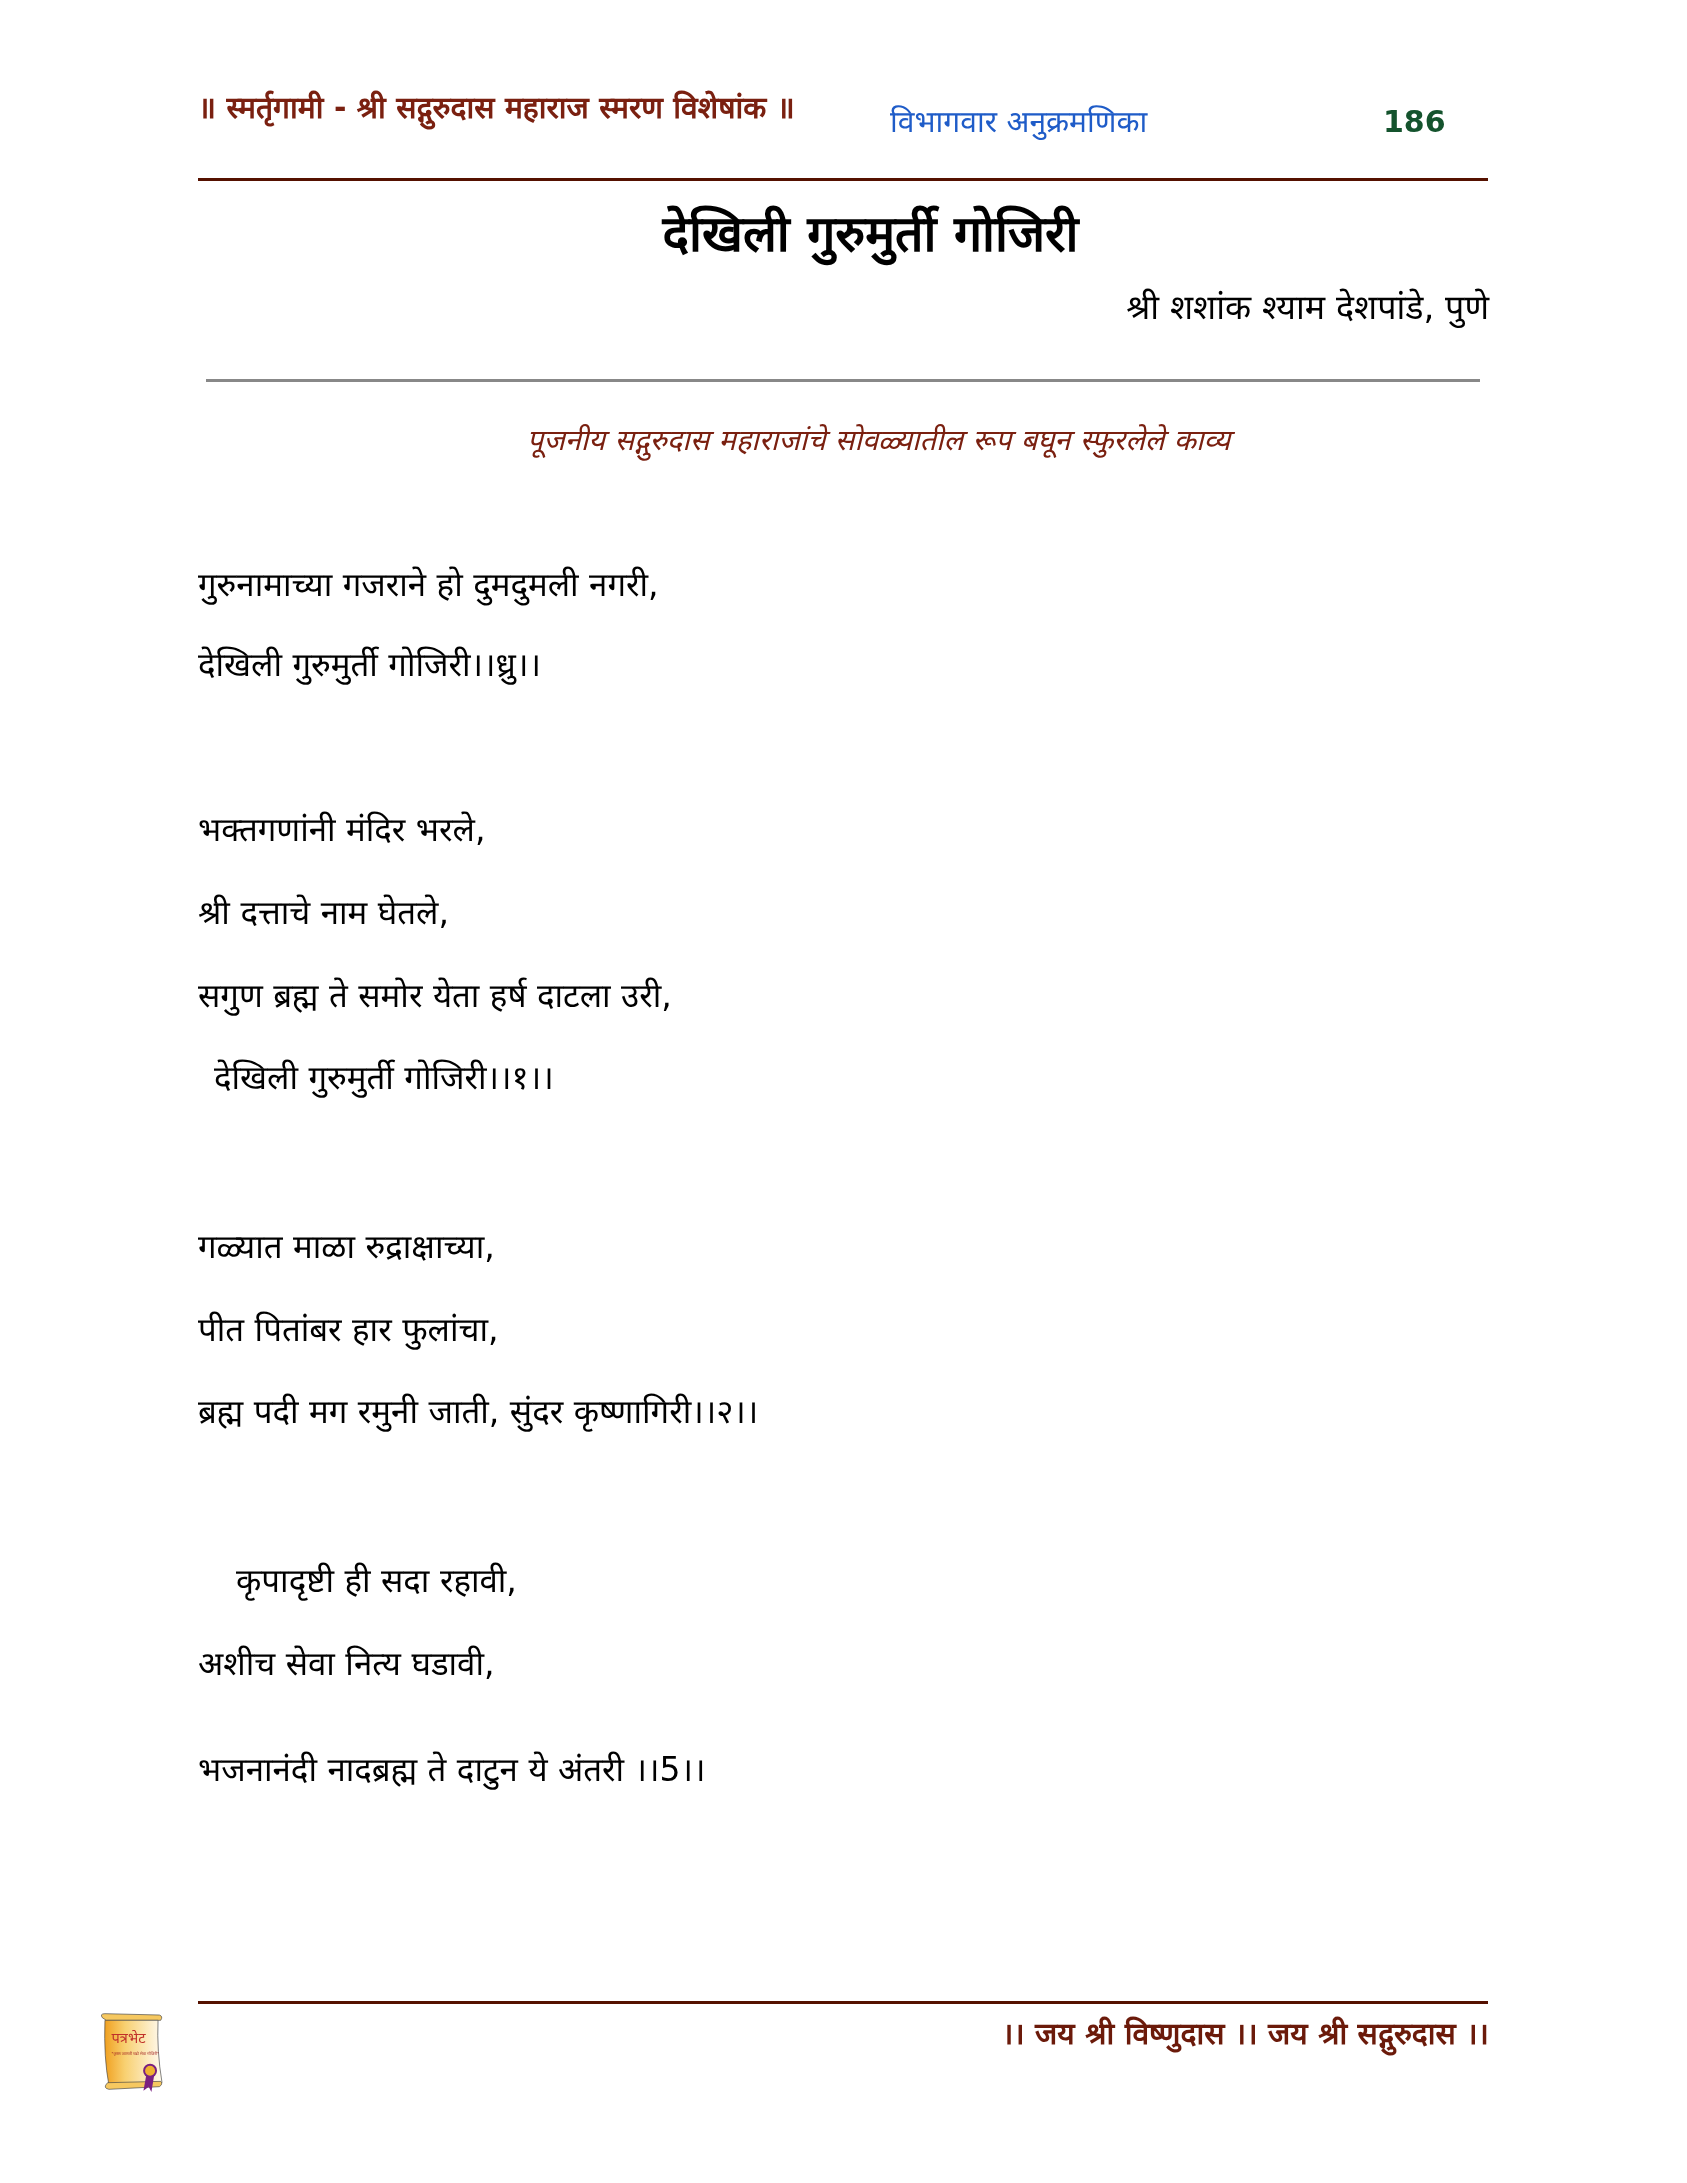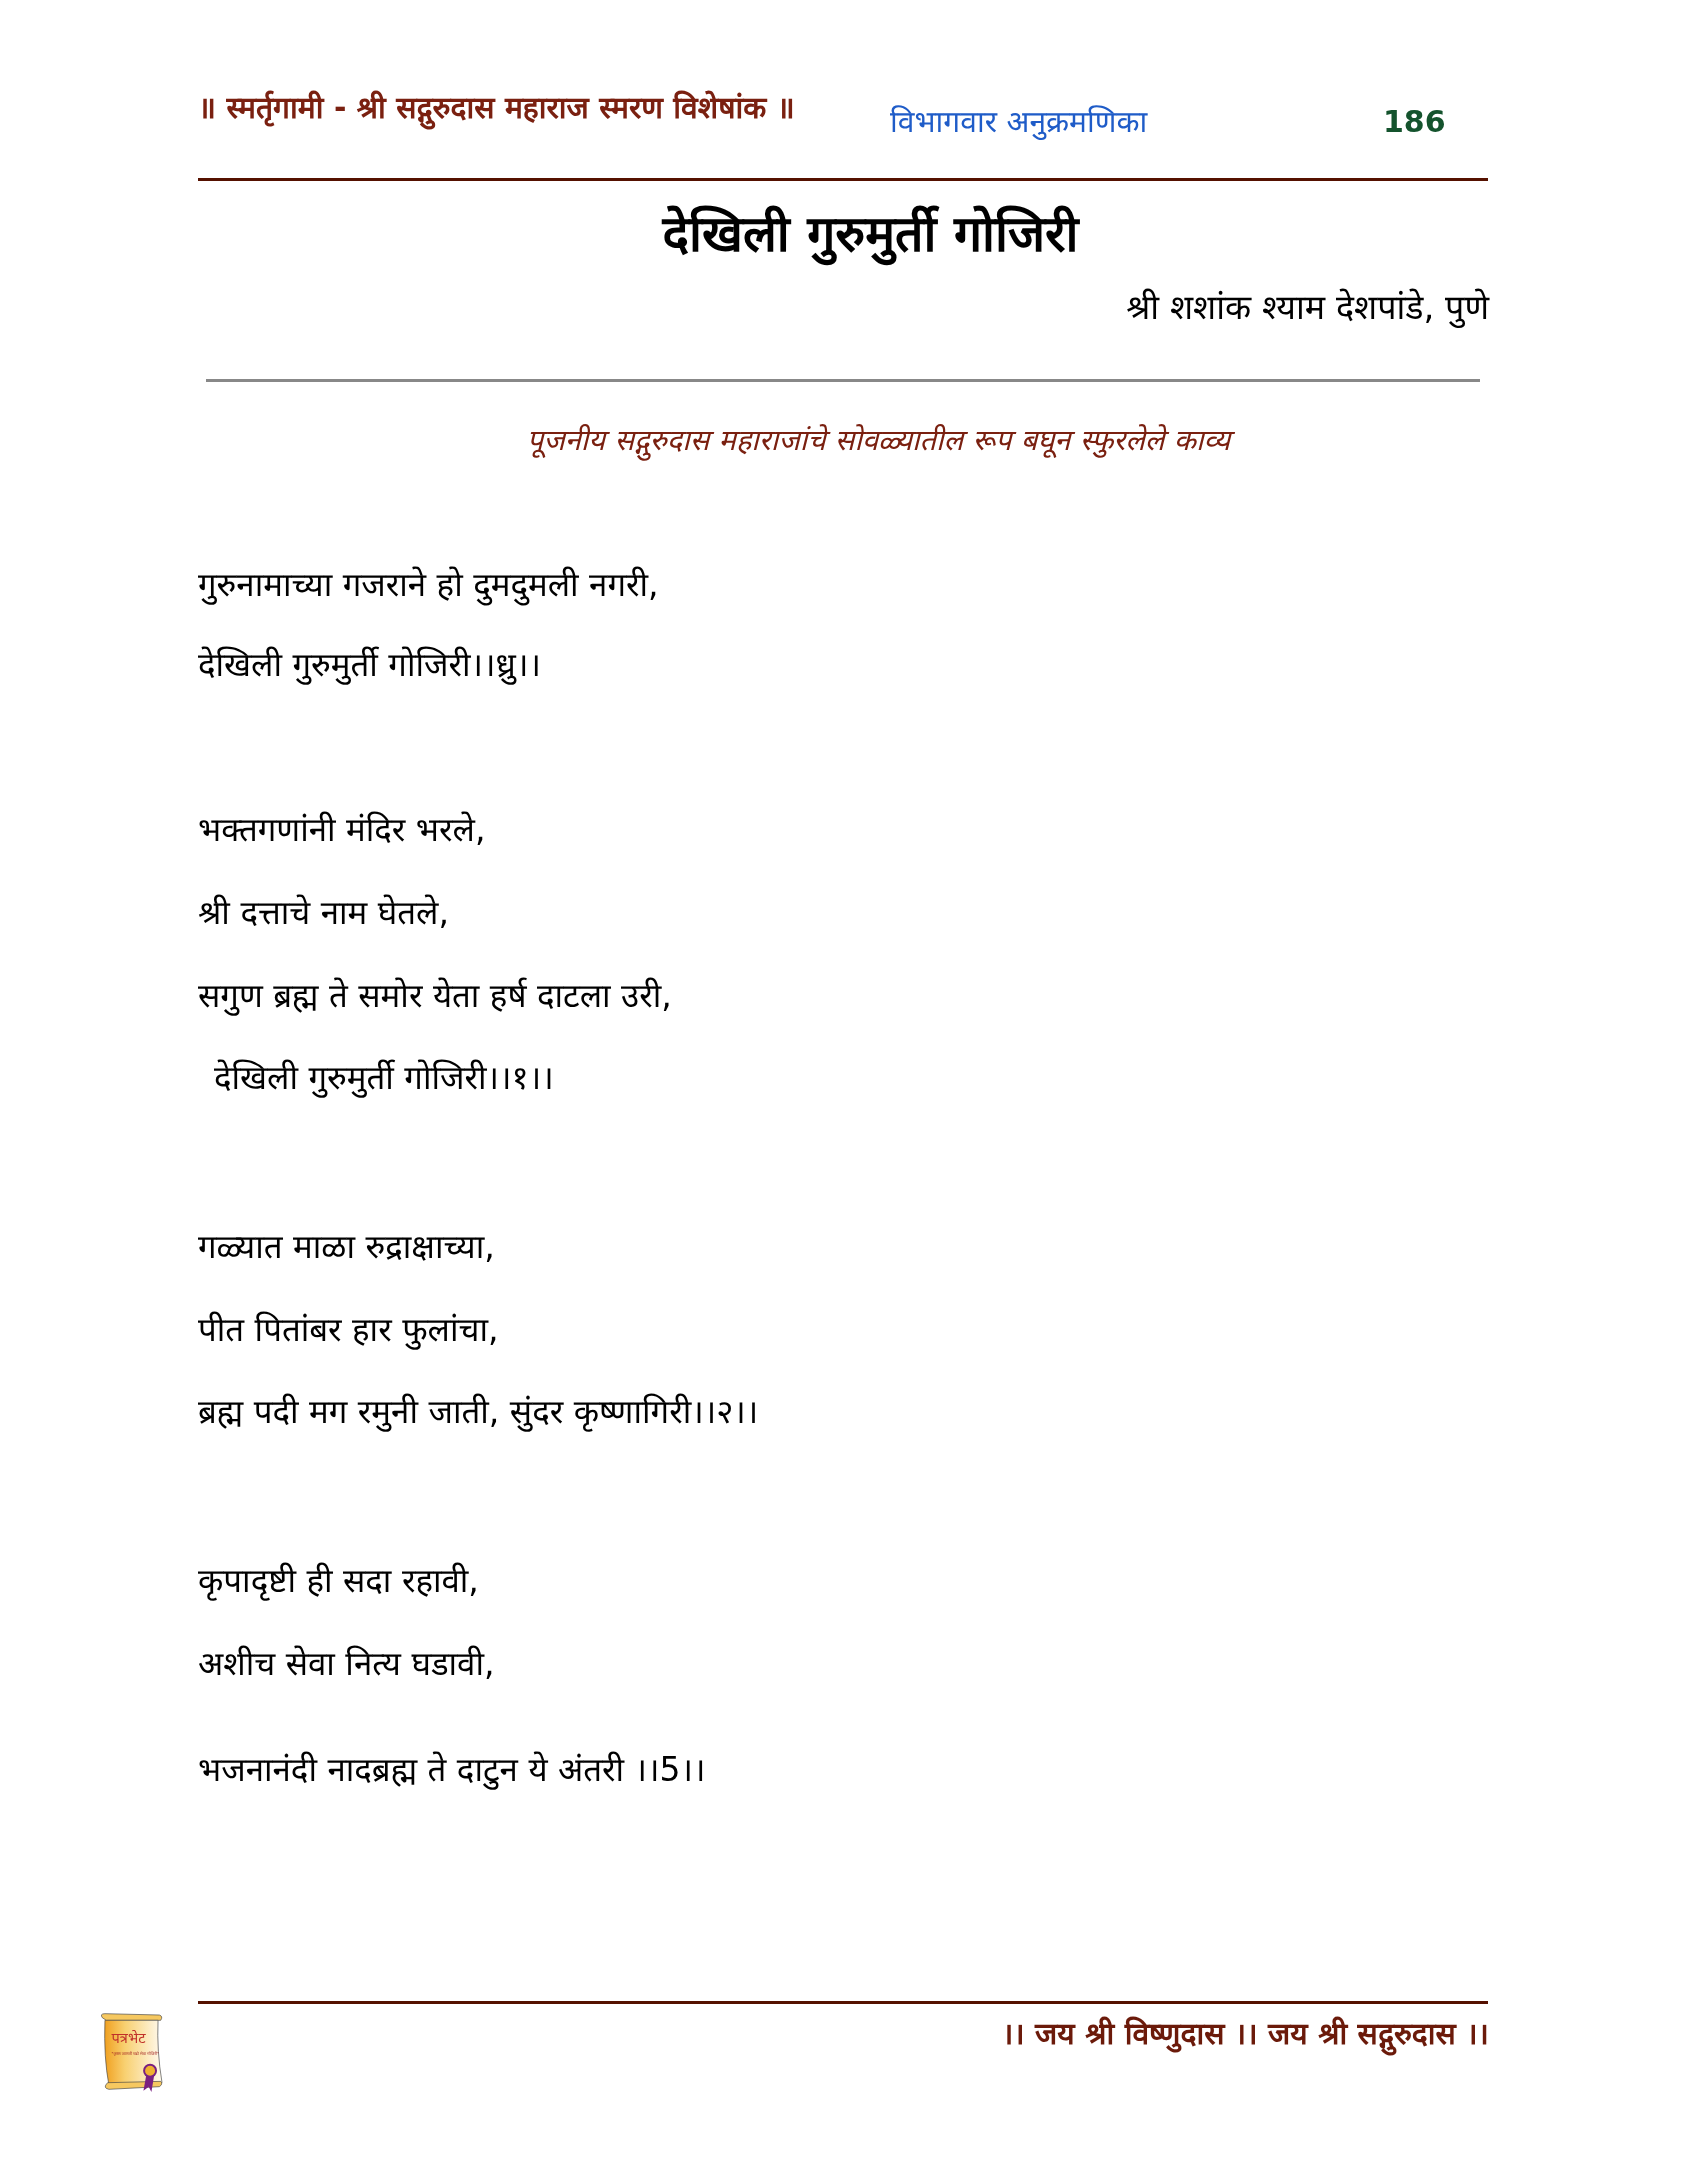--- a/index.html
+++ b/index.html
@@ -118,21 +118,21 @@
     <div class="abs poem-line" style="top:890px;">श्री दत्ताचे नाम घेतले,</div>
     <div class="abs poem-line" style="top:973px;">सगुण ब्रह्म ते समोर येता हर्ष दाटला उरी,</div>
     <div class="abs poem-line" style="top:1055px;margin-left:16px;">देखिली गुरुमुर्ती गोजिरी।।१।।</div>
   </div>
   <div>
     <div class="abs poem-line" style="top:1224px;">गळ्यात माळा रुद्राक्षाच्या,</div>
     <div class="abs poem-line" style="top:1307px;">पीत पितांबर हार फुलांचा,</div>
     <div class="abs poem-line" style="top:1389px;">ब्रह्म पदी मग रमुनी जाती, सुंदर कृष्णागिरी।।२।।</div>
   </div>
   <div>
-    <div class="abs poem-line" style="top:1558px;">कृपादृष्टी ही सदा रहावी,</div>
+    <div class="abs poem-line" style="top:1558px;margin-left:38px;">कृपादृष्टी ही सदा रहावी,</div>
     <div class="abs poem-line" style="top:1641px;">अशीच सेवा नित्य घडावी,</div>
     <div class="abs poem-line" style="top:1747px;">भजनानंदी नादब्रह्म ते दाटुन ये अंतरी ।।5।।</div>
   </div>
 </div>
 
 <div class="abs rule-maroon" style="top:2001px;"></div>
 <div class="abs footer-text">।। जय श्री विष्णुदास ।। जय श्री सद्गुरुदास ।।</div>
 
 <div class="abs logo">
   <svg width="73" height="83" viewBox="0 0 110 125">

